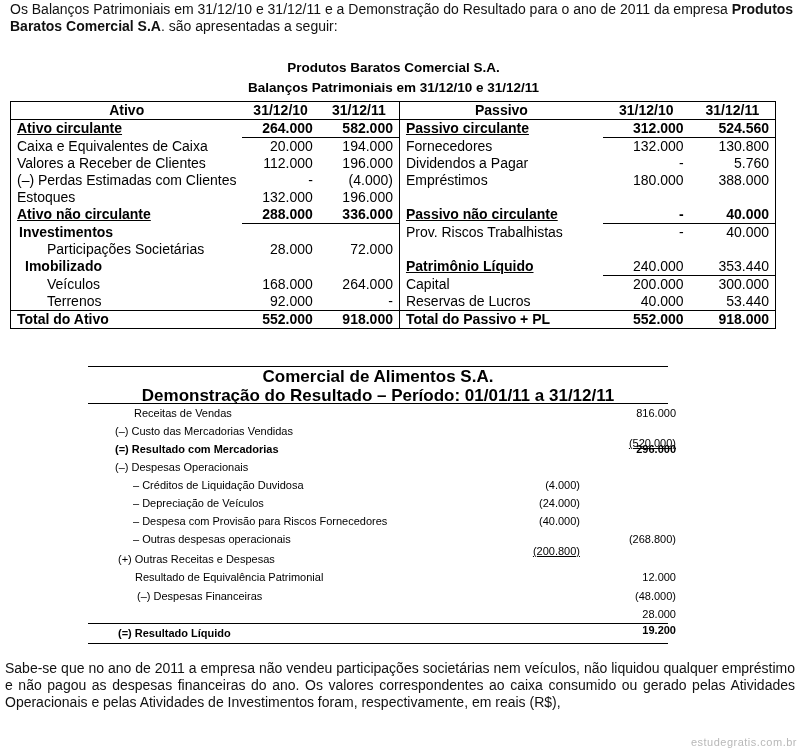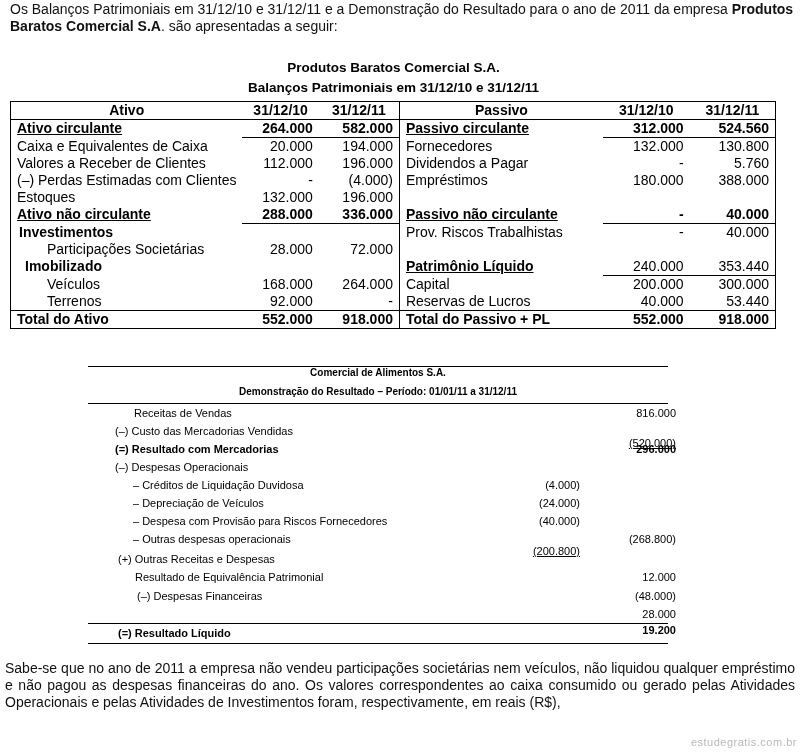--- a/index.html
+++ b/index.html
@@ -31,21 +31,21 @@
   table.bp .hdr { font-weight: bold; }
   table.bp .hdr .u { text-decoration: underline; }
   table.bp .ind1 { padding-left: 6px; }
   table.bp .ind2 { padding-left: 36px; }
   table.bp .ulnum { border-bottom: 1px solid #000; }
   table.bp tr.total td { border-top: 1px solid #000; font-weight: bold; }
 
   .dre-top { position: absolute; left: 88px; width: 580px; border-top: 1px solid #000; }
   .dre-title {
     position: absolute; left: 88px; width: 580px; text-align: center;
-    font-weight: bold; font-size: 10px;
+    font-weight: bold; font-size: 17px;
   }
   .dre-row {
     position: absolute; left: 104px; width: 580px; height: 18px;
     font-size: 11px; line-height: 18px;
   }
   .dre-row .l { position: absolute; top: 0; white-space: nowrap; }
   .dre-row .c1 { position: absolute; right: 104px; top: 0; text-align: right; }
   .dre-row .c2 { position: absolute; right: 8px; top: 0; text-align: right; }
   .dre-row .b { font-weight: bold; }
   .u1 { text-decoration: underline; margin-top: 12px; }

